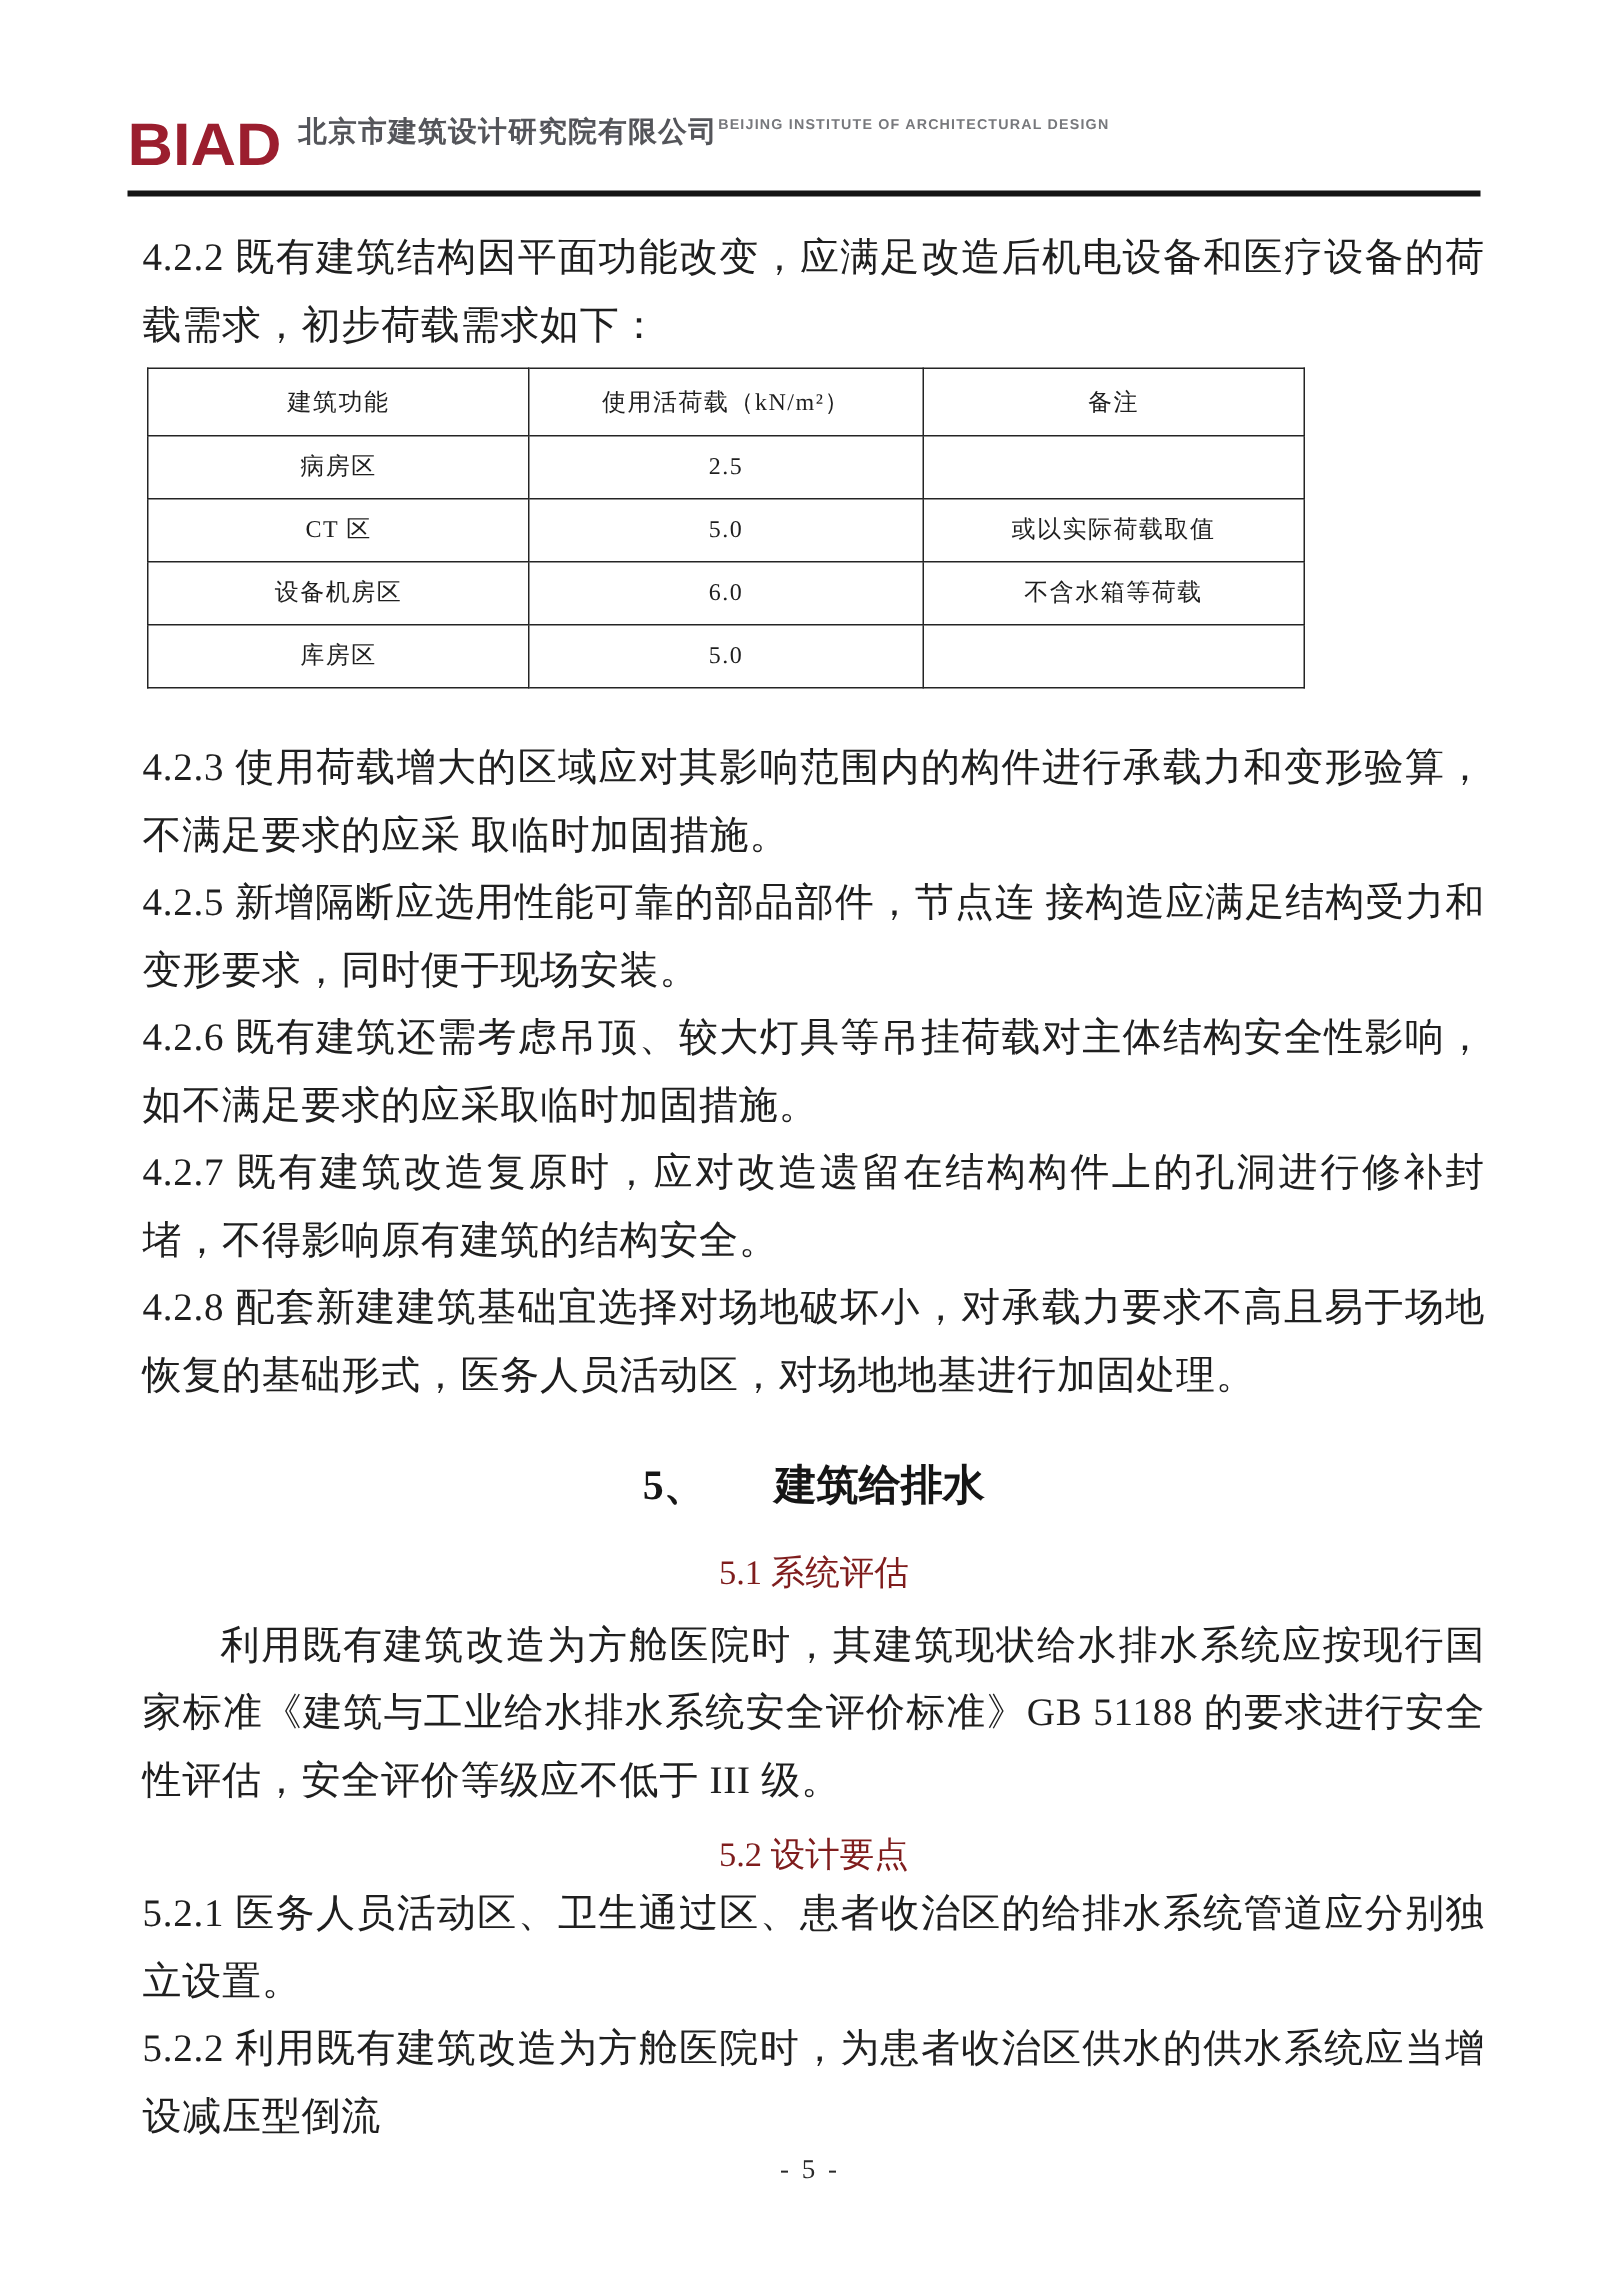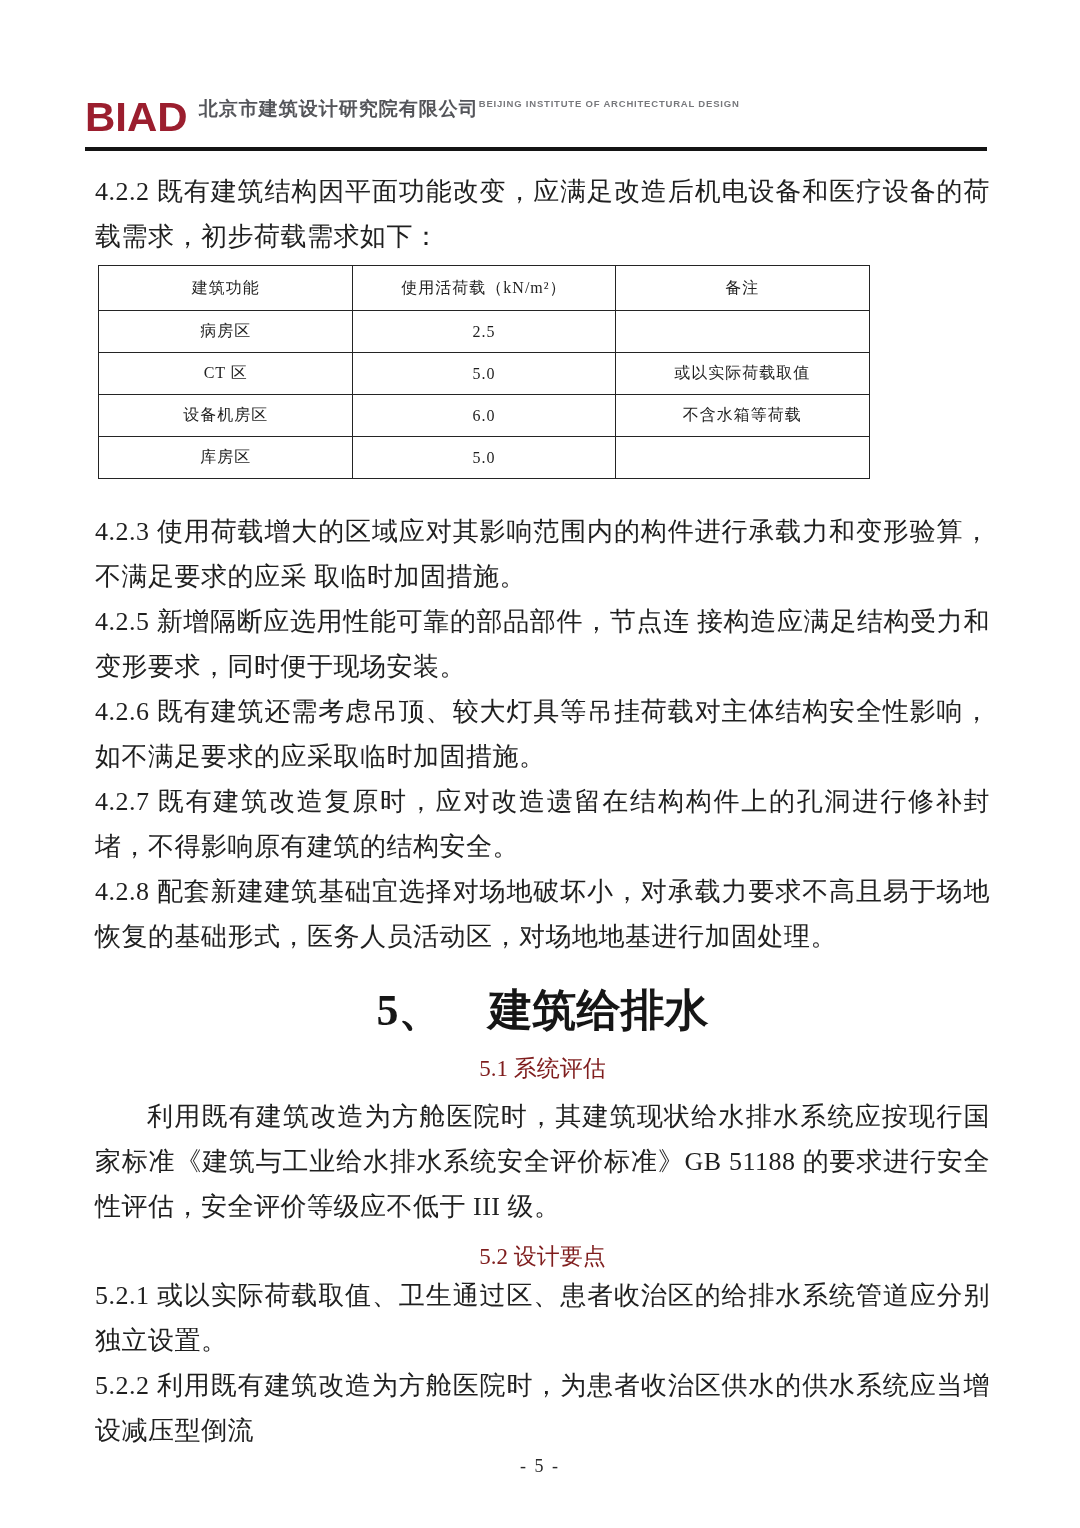--- a/index.html
+++ b/index.html
@@ -8,21 +8,21 @@
     position: relative;
     width: 1080px;
     height: 1528px;
     margin: 0 auto;
     background: #ffffff;
     font-family: "Liberation Serif", "DejaVu Serif", serif;
     color: #1f1f1f;
     overflow: hidden;
   }
   
-  .page-header { padding: 96px 93px 0 85px; }
+  .page-header { padding: 76px 93px 0 85px; }
   .logo-row { display: flex; align-items: flex-start; gap: 16px; }
   .logo {
     font-family: "Liberation Sans", "DejaVu Sans", sans-serif;
     font-weight: 900;
     font-size: 40px;
     line-height: 42px;
     letter-spacing: 0px;
     color: #9b1e2e;
     transform: scaleX(1.05);
     transform-origin: left;
@@ -74,21 +74,21 @@
   }
   .load-table th { height: 45px; }
   .load-table td { height: 42px; }
   .load-table .c1 { width: 33%; }
   .load-table .c2 { width: 34%; }
   .load-table .c3 { width: 33%; }
   
   .sec5-heading {
     margin-top: 30px;
     text-align: center;
-    font-size: 44px;
+    font-size: 28px;
     font-weight: bold;
     line-height: 44px;
     color: #161616;
   }
   .sec5-heading .sec-num { margin-right: 46px; }
   .sub-heading {
     text-align: center;
     font-size: 23px;
     font-weight: normal;
     line-height: 32px;
@@ -158,21 +158,21 @@
     <p class="body-par">4.2.6  既有建筑还需考虑吊顶、较大灯具等吊挂荷载对主体结构安全性影响，如不满足要求的应采取临时加固措施。</p>
     <p class="body-par">4.2.7  既有建筑改造复原时，应对改造遗留在结构构件上的孔洞进行修补封堵，不得影响原有建筑的结构安全。</p>
     <p class="body-par">4.2.8  配套新建建筑基础宜选择对场地破坏小，对承载力要求不高且易于场地恢复的基础形式，医务人员活动区，对场地地基进行加固处理。</p>
 
     <h1 class="sec5-heading"><span class="sec-num">5、</span><span>建筑给排水</span></h1>
 
     <h2 class="sub-heading sh-51">5.1 系统评估</h2>
     <p class="body-par indent-par">利用既有建筑改造为方舱医院时，其建筑现状给水排水系统应按现行国家标准《建筑与工业给水排水系统安全评价标准》GB 51188 的要求进行安全性评估，安全评价等级应不低于 III 级。</p>
 
     <h2 class="sub-heading sh-52">5.2 设计要点</h2>
-    <p class="body-par">5.2.1  或以实际荷载取值、卫生通过区、患者收治区的给排水系统管道应分别独立设置。</p>
+    <p class="body-par">5.2.1  医务人员活动区、卫生通过区、患者收治区的给排水系统管道应分别独立设置。</p>
     <p class="body-par">5.2.2  利用既有建筑改造为方舱医院时，为患者收治区供水的供水系统应当增设减压型倒流</p>
   </main>
 
   <footer class="page-footer">
     <div class="page-num">- 5 -</div>
   </footer>
 
 </div>
 
 </body></html>

